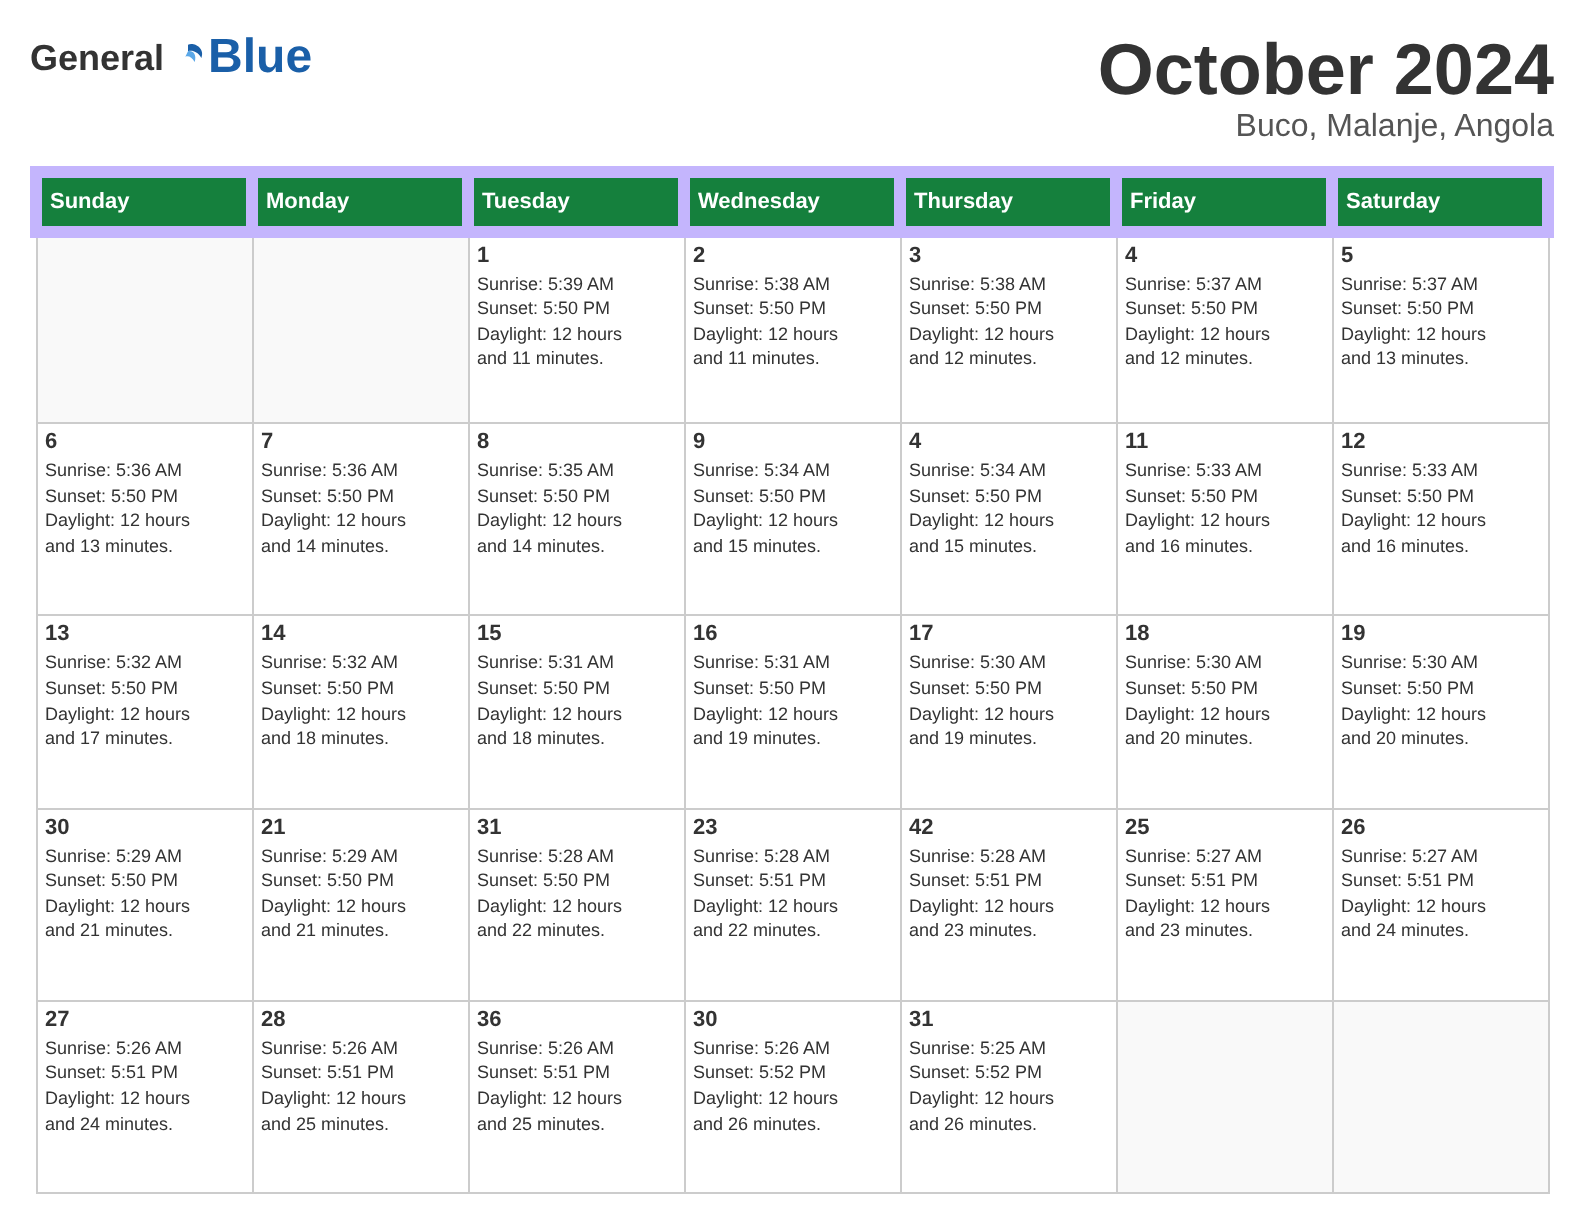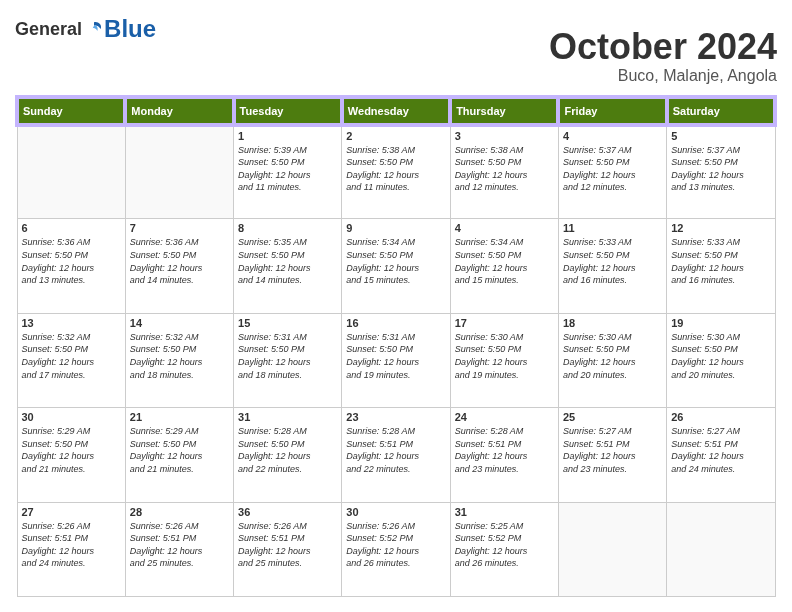--- a/index.html
+++ b/index.html
@@ -42,47 +42,46 @@
       font-weight: bold;
       color: #1a5fa8;
     }
     .logo-icon {
       width: 20px;
       height: 20px;
       margin-left: 2px;
     }
     .title-section {
       text-align: right;
-      margin-top: 12px;
     }
     .month-title {
       font-size: 36px;
       font-weight: bold;
       color: #333;
       line-height: 1.1;
     }
     .location {
       font-size: 16px;
       color: #555;
     }
     .calendar {
       flex: 1;
       border: 1px solid #ccc;
       border-collapse: collapse;
       width: 100%;
       table-layout: fixed;
     }
     .calendar th {
-      background: #4d7c0f;
+      background: #15803d;
       color: #fff;
       font-size: 11px;
       font-weight: bold;
       padding: 6px 4px;
       text-align: left;
-      border: 4px solid #c4b5fd;
+      border: 6px solid #c4b5fd;
     }
     .calendar td {
       border: 1px solid #ccc;
       vertical-align: top;
       padding: 3px 4px;
       font-size: 9.5px;
       color: #333;
       background: #fff;
       height: 88px;
     }
@@ -92,21 +91,20 @@
     .day-number {
       font-size: 11px;
       font-weight: bold;
       display: block;
       margin-bottom: 2px;
     }
     .day-info {
       font-size: 9px;
       line-height: 1.4;
       color: #333;
-      font-style: italic;
     }
   </style>
 </head>
 <body>
 
 <div class="page">
   <div class="header">
     <div class="logo">
       <div class="logo-text">
         <span class="logo-general">General</span>
@@ -301,21 +299,21 @@
 and 22 minutes.</div>
           </td>
           <td>
             <span class="day-number">23</span>
             <div class="day-info" style="white-space: pre-line;">Sunrise: 5:28 AM
 Sunset: 5:51 PM
 Daylight: 12 hours
 and 22 minutes.</div>
           </td>
           <td>
-            <span class="day-number">24</span>
+            <span class="day-number">42</span>
             <div class="day-info" style="white-space: pre-line;">Sunrise: 5:28 AM
 Sunset: 5:51 PM
 Daylight: 12 hours
 and 23 minutes.</div>
           </td>
           <td>
             <span class="day-number">25</span>
             <div class="day-info" style="white-space: pre-line;">Sunrise: 5:27 AM
 Sunset: 5:51 PM
 Daylight: 12 hours

